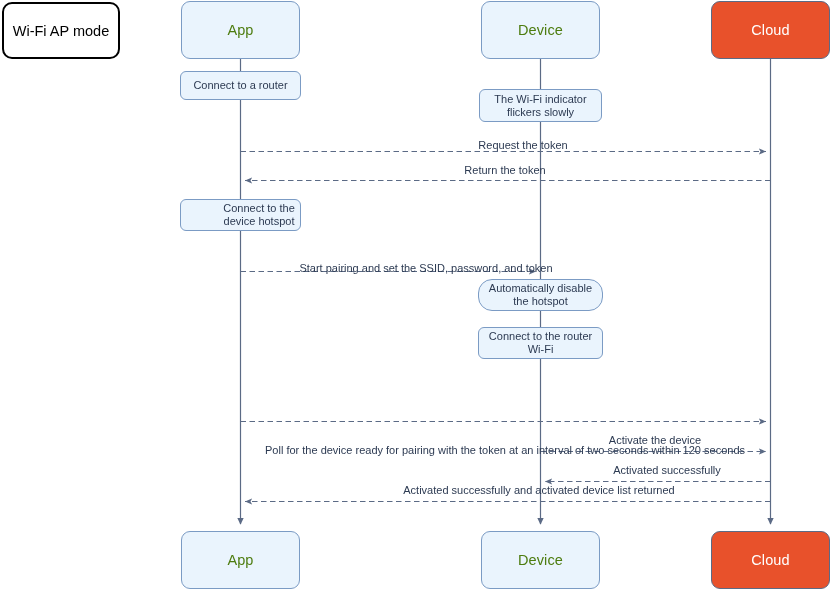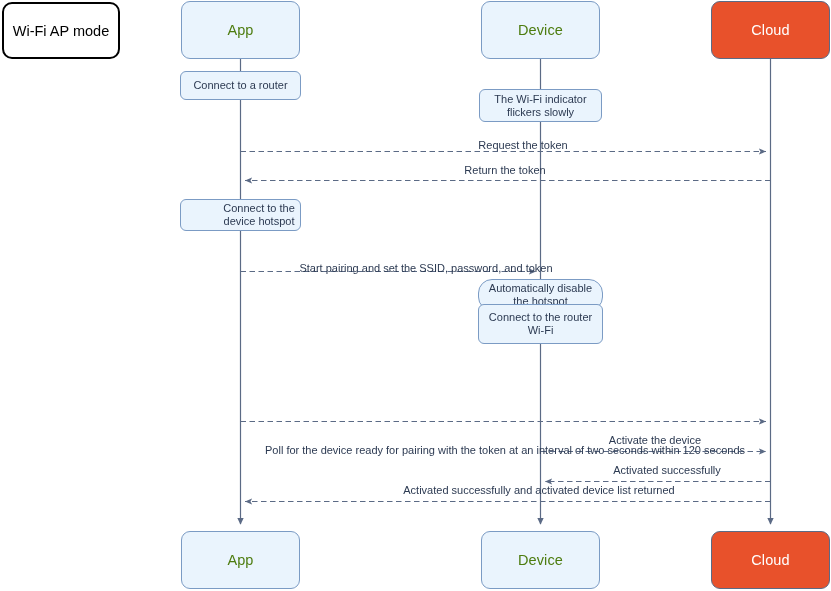--- a/index.html
+++ b/index.html
@@ -168,21 +168,21 @@
   </div>
 
   <div class="note" style="left:180px; top:199px; width:121px; height:32px;padding-left:40px;">
     <span>Connect to the device hotspot</span>
   </div>
 
   <div class="note" style="left:478px; top:279px; width:125px; height:32px;border-radius:14px;">
     <span>Automatically disable the hotspot</span>
   </div>
 
-  <div class="note" style="left:478px; top:304px; width:125px; height:40px;">
+  <div class="note" style="left:478px; top:327px; width:125px; height:32px;">
     <span>Connect to the router Wi-Fi</span>
   </div>
 
 
   <div class="msg-label" style="left:240px; top:139px; width:530px;margin-left:18px;">Request the token</div>
 
   <div class="msg-label" style="left:240px; top:164px; width:530px;">Return the token</div>
 
   <div class="msg-label" style="left:240px; top:262px; width:300px;margin-left:36px;">Start pairing and set the SSID, password, and token</div>
 

